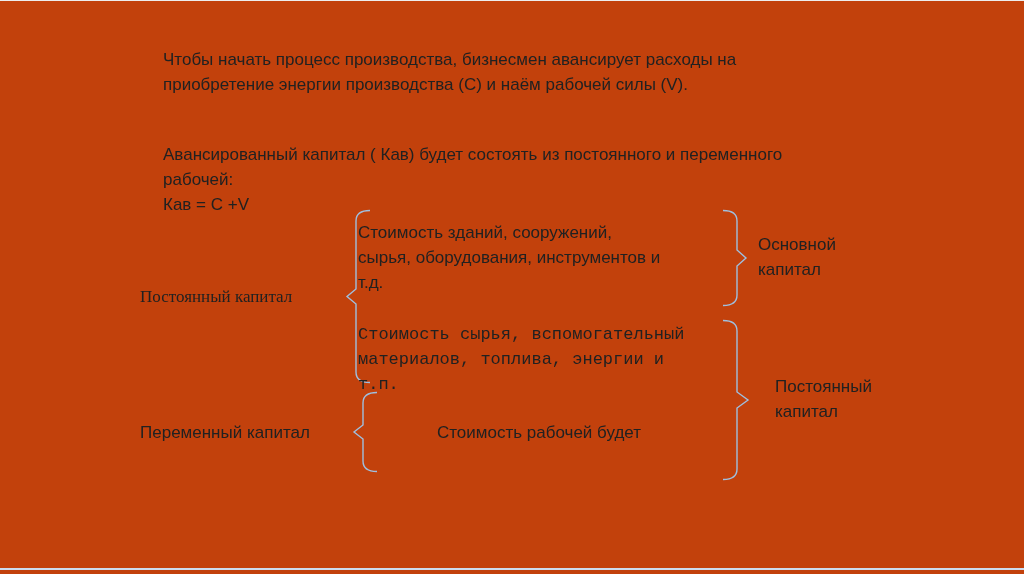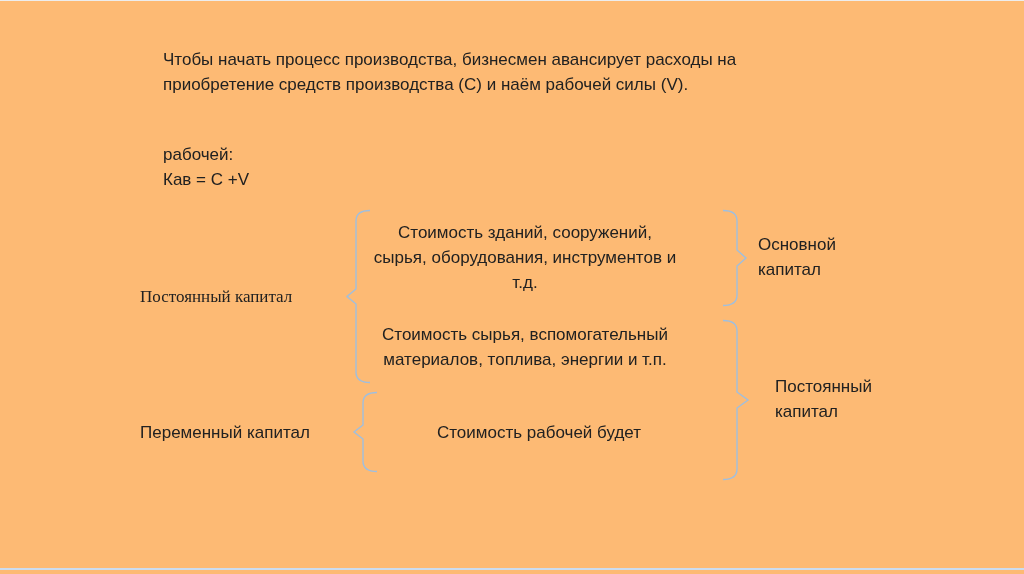--- a/index.html
+++ b/index.html
@@ -1,54 +1,55 @@
 <!DOCTYPE html>
 <html><head>
 <meta charset="utf-8">
 <style>
   html,body{margin:0;padding:0;background:#ffffff;}
   .slide{
     position:relative;
     width:1024px;height:574px;
-    background:#fdba74;
+    background:#c2410c;
     overflow:hidden;
     font-family:"Liberation Sans","DejaVu Sans",sans-serif;
     color:#212121;
     border-top:1px solid #ededed;
     box-sizing:border-box;
   }
   .txt{position:absolute;font-size:17px;line-height:25px;}
   .intro{left:163px;top:46px;width:660px;}
   .advanced{left:163px;top:141px;width:680px;}
-  .block{position:absolute;text-align:center;}
+  .block{position:absolute;text-align:left;}
   .block-fixed{left:358px;top:219px;width:334px;}
-  .block-materials{left:358px;top:321px;width:334px;}
+  .block-materials{left:358px;top:321px;width:334px;font-family:Liberation Mono, monospace;}
   .block-labor{left:437px;top:419px;}
   .label-left-1{left:140px;top:283px;font-family:Liberation Serif, serif;}
   .label-left-2{left:140px;top:419px;text-align:right;}
   .label-right-1{left:758px;top:231px;}
   .label-right-2{left:775px;top:373px;}
   .brace{position:absolute;}
   .brace svg{display:block;}
   .bottom-line{
     position:absolute;left:0;top:567px;width:1024px;height:2px;
     background:#ccdcef;
   }
 </style>
 </head>
 <body>
 
 <div class="slide">
 
   <div class="txt intro">
     <div>Чтобы начать процесс производства, бизнесмен авансирует расходы на</div>
-    <div>приобретение средств производства (C) и наём рабочей силы (V).</div>
+    <div>приобретение энергии производства (C) и наём рабочей силы (V).</div>
   </div>
 
   <div class="txt advanced">
+    <div>Авансированный капитал ( Кав) будет состоять из постоянного и  переменного</div>
     <div>рабочей:</div>
     <div>Кав = C +V</div>
   </div>
 
   <div class="brace" style="left:345px;top:208px;">
     <svg width="26" height="175" viewBox="0 0 26 175" fill="none" xmlns="http://www.w3.org/2000/svg">
       <path d="M 25 1.5 Q 11 1.5 11 12 L 11 80 L 2 87.5 L 11 95 L 11 163 Q 11 173.5 25 173.5" stroke="#9fbfdf" stroke-width="1.4" fill="none"></path>
     </svg>
   </div>
 

